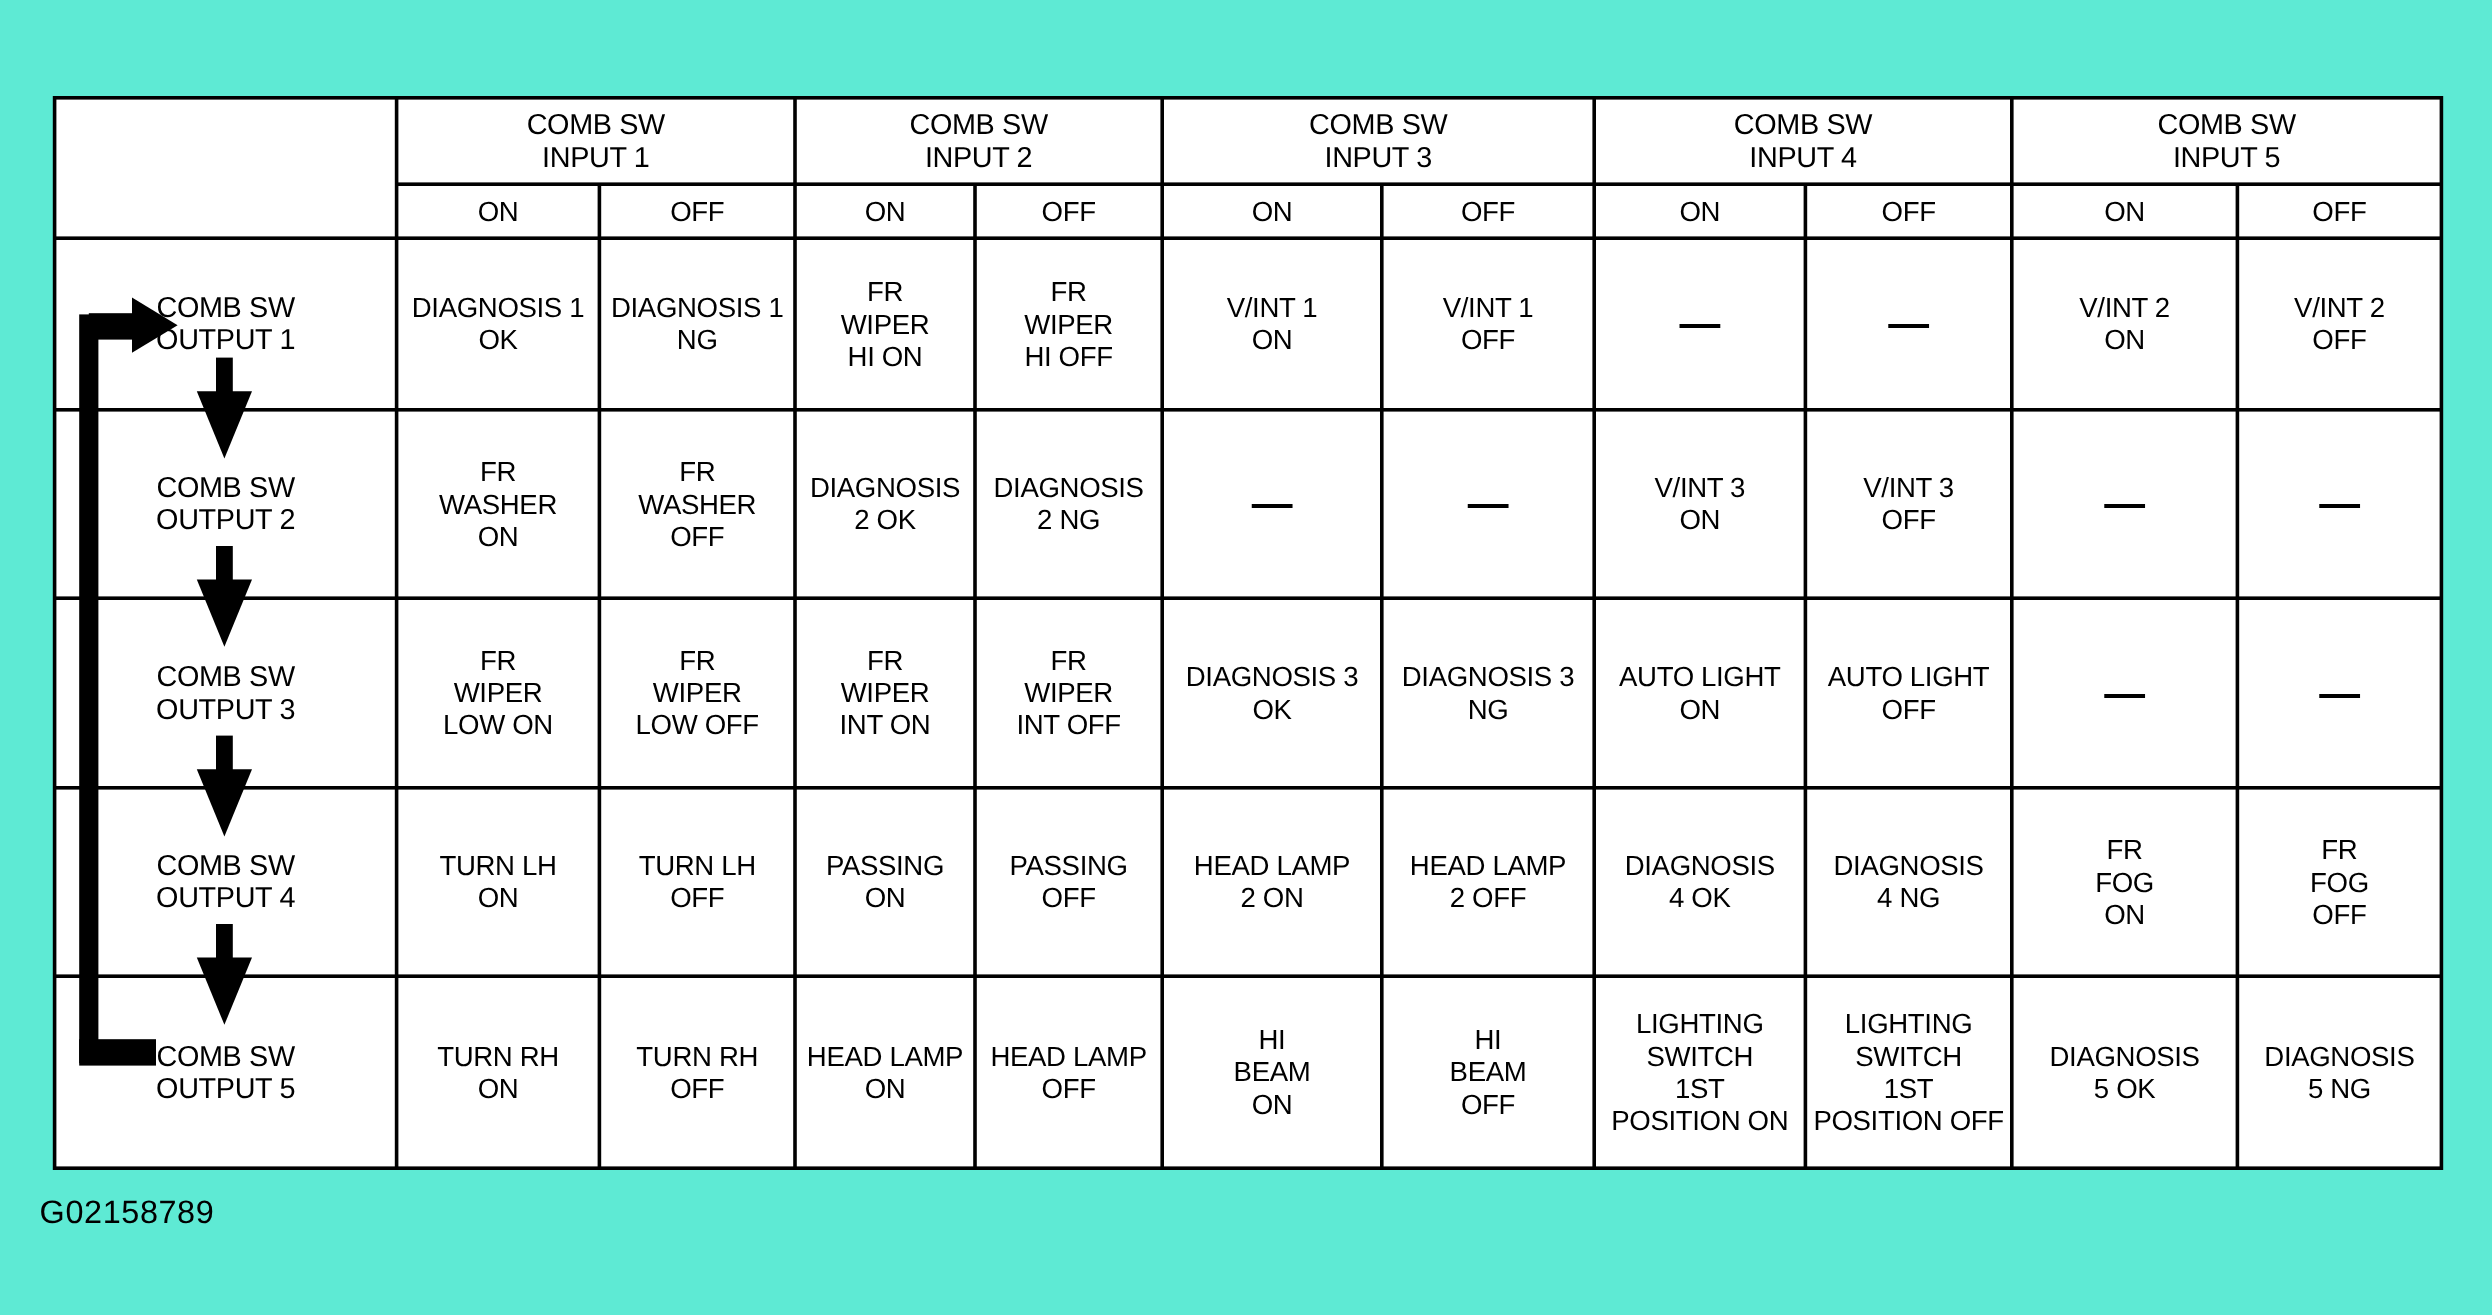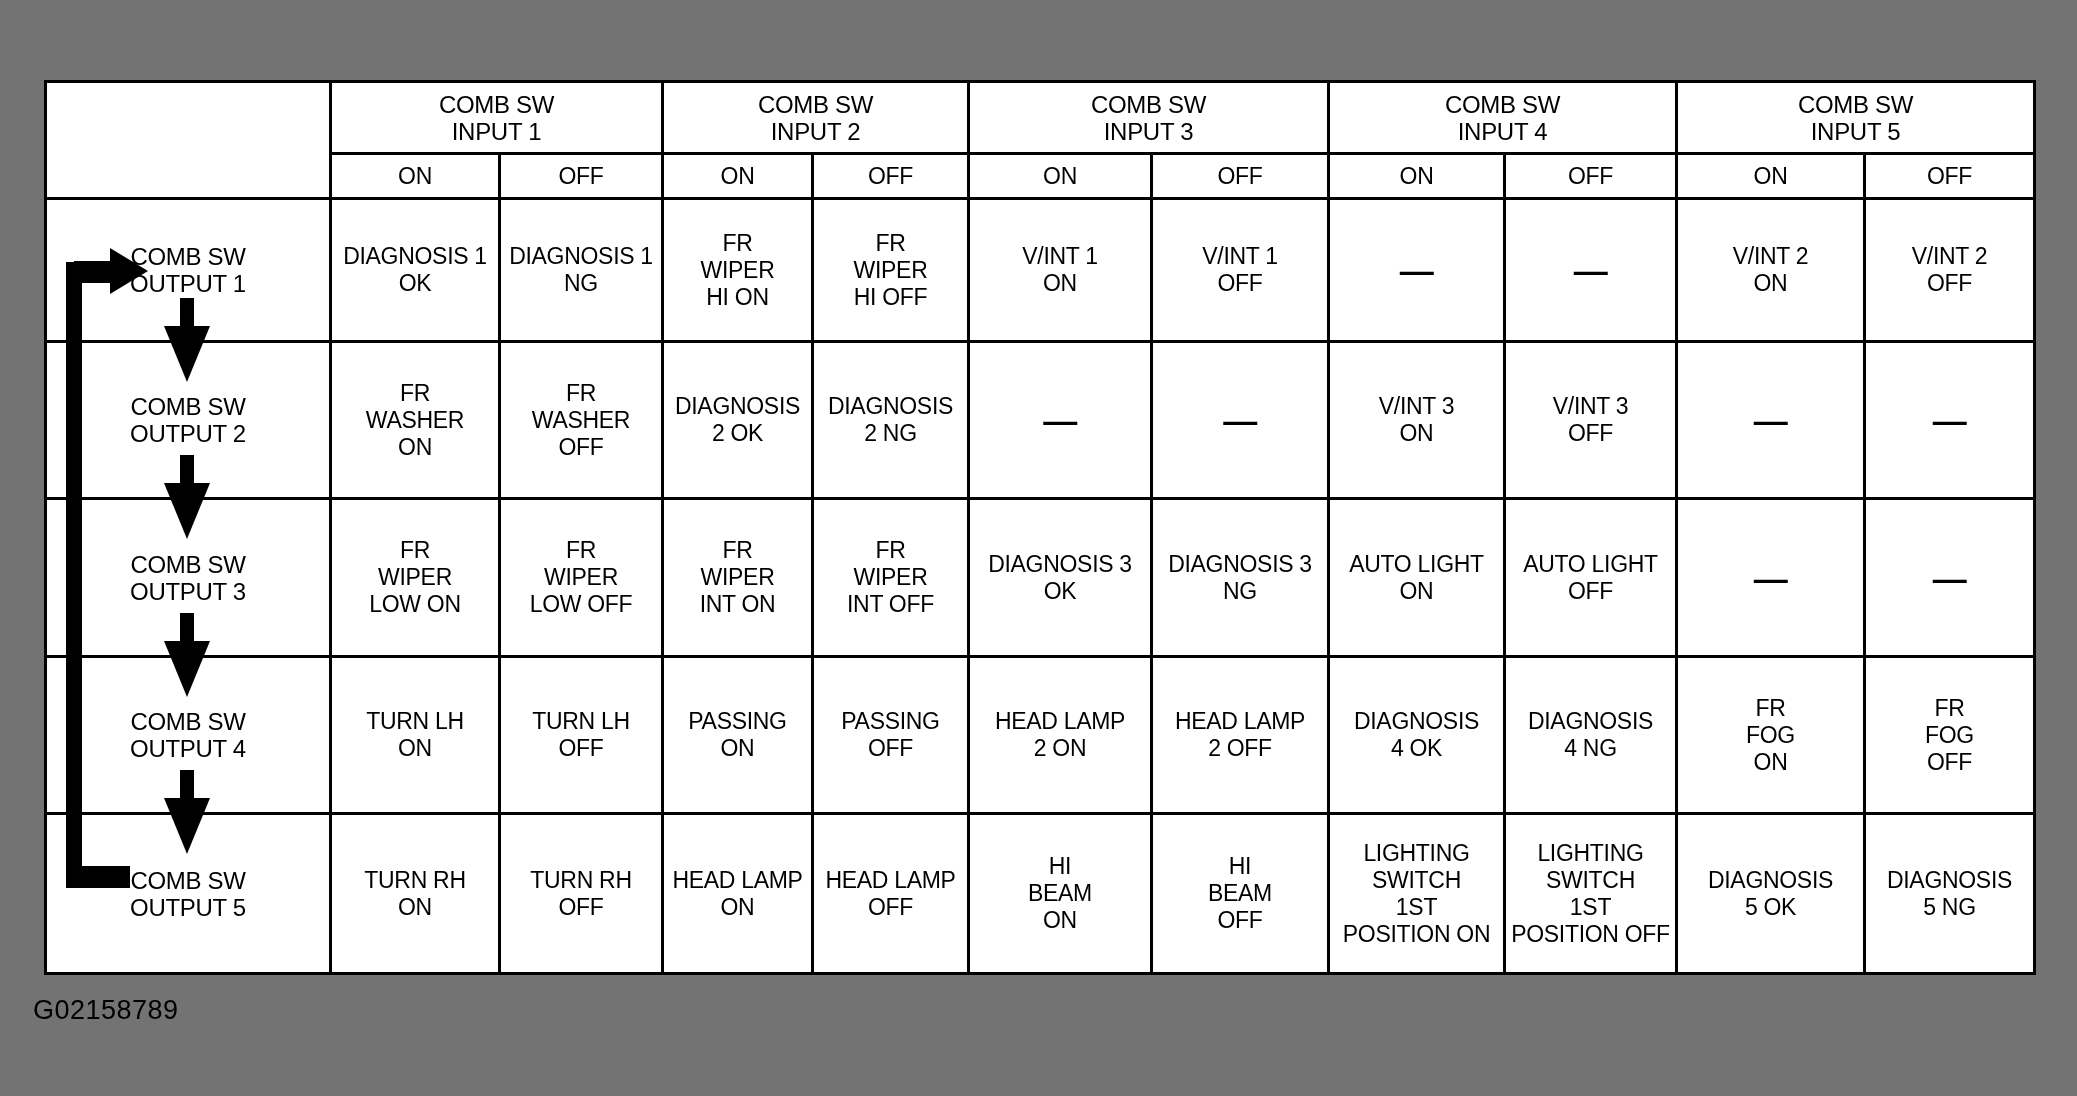--- a/index.html
+++ b/index.html
@@ -1,17 +1,17 @@
 <!DOCTYPE html>
 <html><head>
 <meta charset="utf-8">
 <style>
   html,body { margin:0; padding:0; background:#fff; }
   .canvas {
-    position:relative; width:2077px; height:1096px; background:#737373;
+    position:relative; width:2077px; height:1096px; background:#5eead4;
     font-family:"Liberation Sans", sans-serif; color:#000;
   }
   .matrix {
     position:absolute; left:44px; top:80px;
     display:grid;
     grid-template-columns:282px 166px 160px 147px 153px 180px 174px 173px 169px 185px 167px;
     grid-template-rows:69px 42px 140px 154px 155px 154px 157px;
     background:#000; padding:3px; gap:3px;
   }
   .cell {

